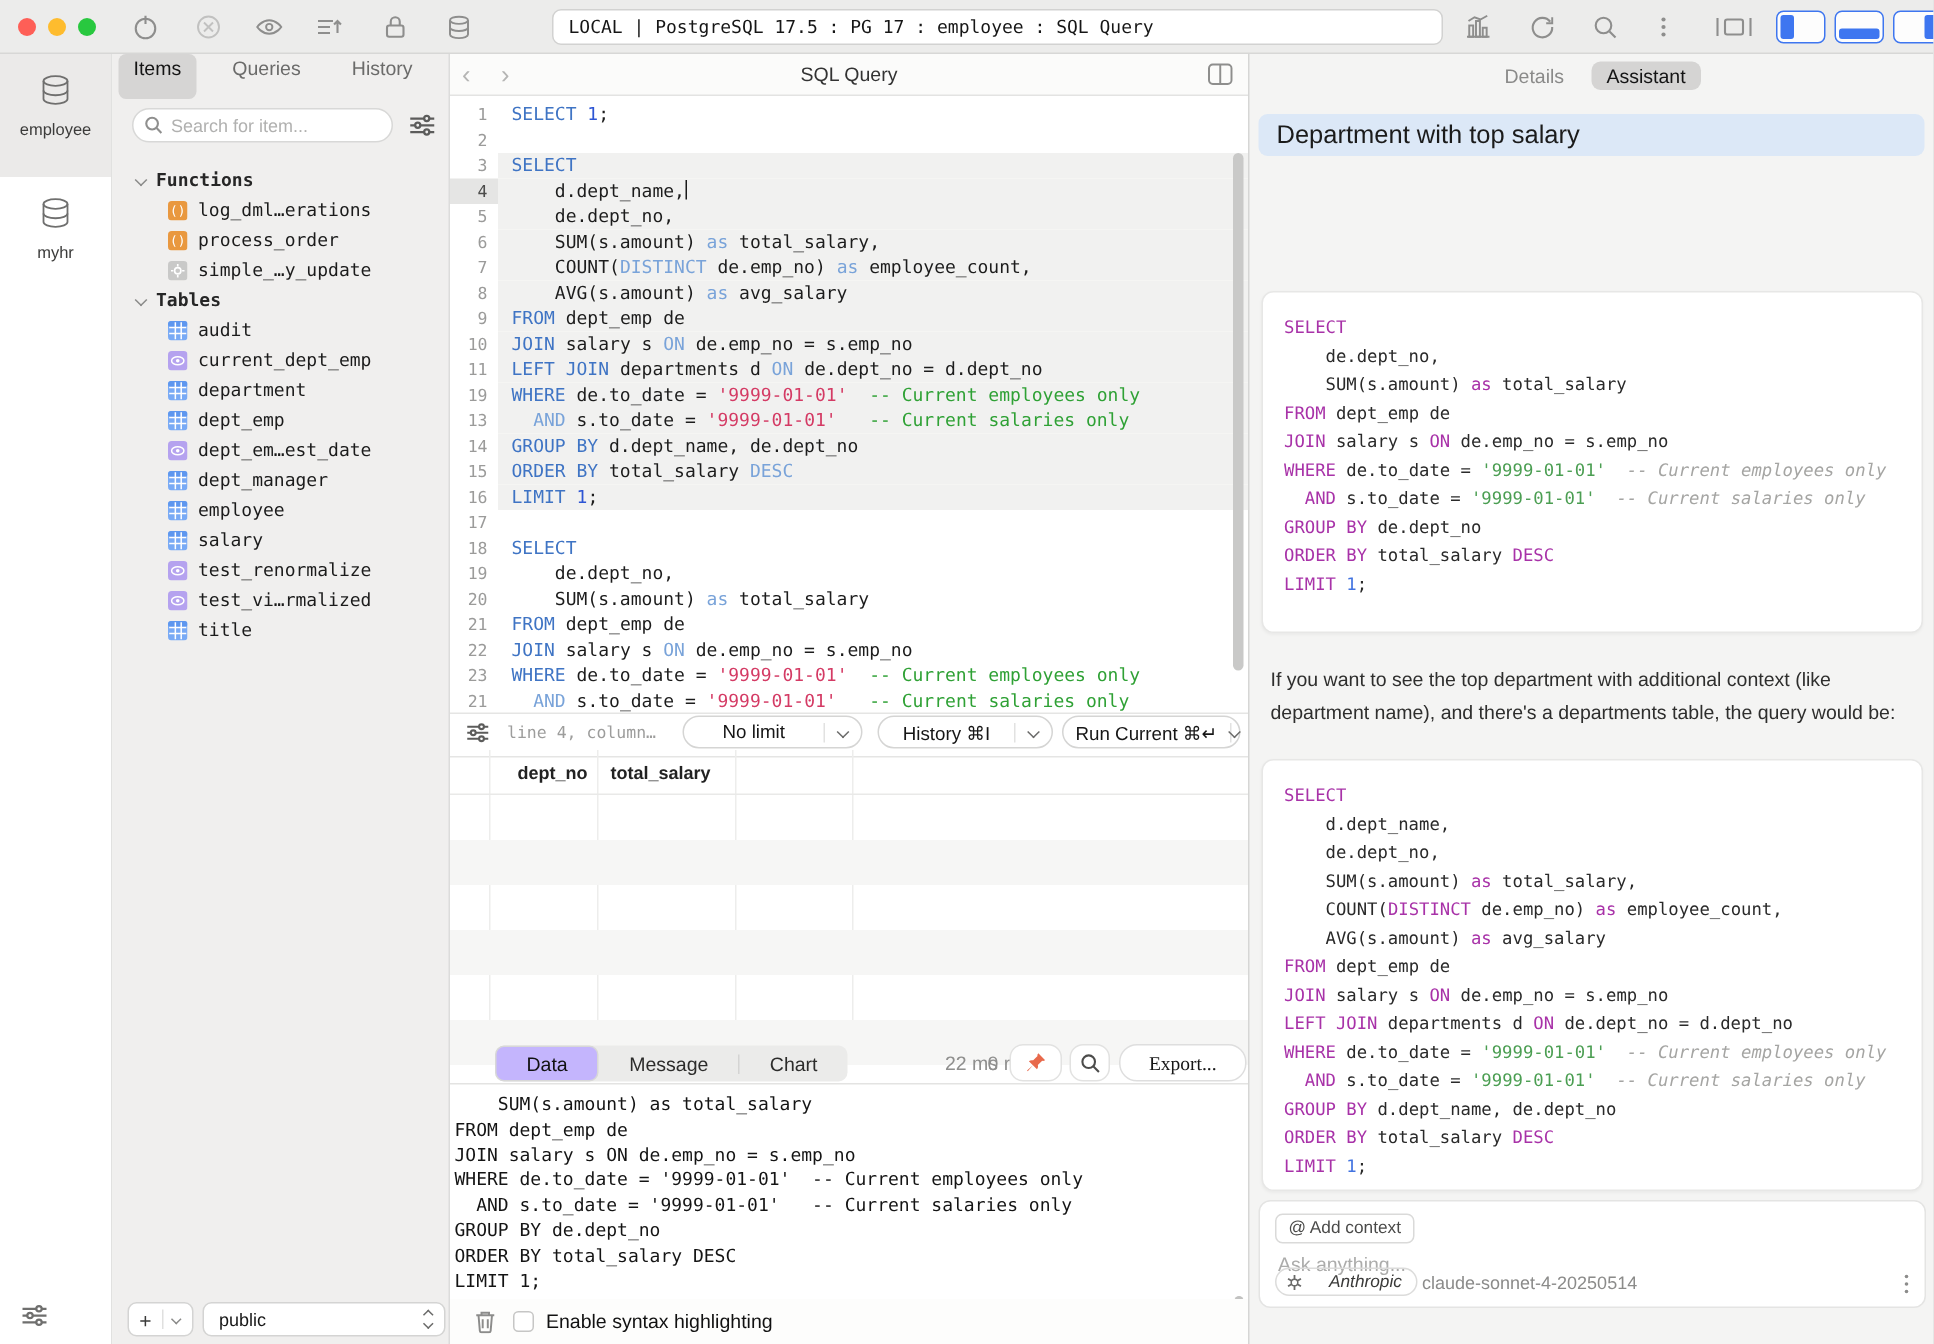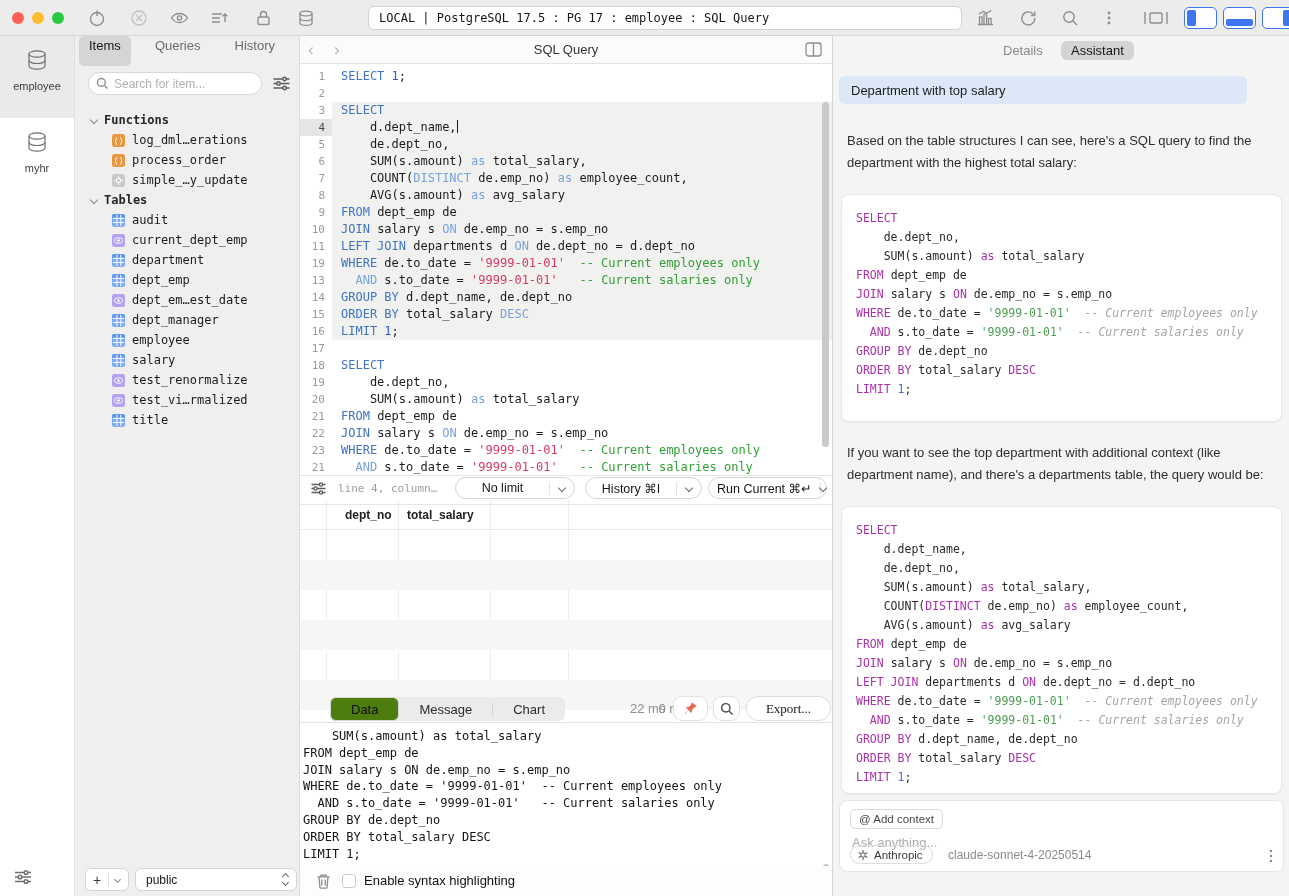--- a/index.html
+++ b/index.html
@@ -122,21 +122,21 @@
   .grid-hdr .h2 { position:absolute; left:107px; top:8px; }
   .gline { position:absolute; top:0; bottom:0; width:1px; background:#ededec; }
   .stripes { position:absolute; left:0; top:30px; right:0; bottom:0; }
   .stripe { height:30px; }
   .stripe.odd { background:#f6f6f5; }
 
   .res-bar { position:absolute; left:0; top:660px; right:0; height:26px; }
   .seg { position:absolute; left:30px; top:1px; height:24px; background:#ebebea; border-radius:6px;
     display:flex; align-items:center; font-size:13px; color:#2c2c2b; }
   .seg-item { padding:0 20px; height:24px; display:flex; align-items:center; position:relative; }
-  .seg-item.active { background:#4d7c0f; border:1px solid #d8d8d7; border-radius:6px; color:#111; }
+  .seg-item.active { background:#c4b5fd; border:1px solid #d8d8d7; border-radius:6px; color:#111; }
   .seg-div { width:1px; height:13px; background:#d4d4d3; }
   .timing { position:absolute; left:330px; top:5px; font-size:13px; color:#8f8f8e; white-space:nowrap; }
   .timing .rows-ct { margin-left:-7px; }
   .pin-btn { position:absolute; left:373px; top:0; width:35px; height:25px; background:#fff;
     border:1px solid #e2e2e1; border-radius:9px; display:flex; align-items:center; justify-content:center; }
   .search-btn { position:absolute; left:413px; top:0; width:27px; height:25px; background:#fff;
     border:1px solid #e2e2e1; border-radius:9px; display:flex; align-items:center; justify-content:center; }
   .export-btn { position:absolute; left:446px; top:0; width:85px; height:25px; background:#fff;
     border:1px solid #dedede; border-radius:12px; font-size:13px; color:#161616;
     display:flex; align-items:center; justify-content:center;font-family:Liberation Serif, serif; }
@@ -153,45 +153,45 @@
     border:1px solid #c6c6c5; border-radius:3.5px; }
   .cbx-label { position:absolute; left:64px; top:7px; font-size:13px; color:#111; }
 
   
   .rpanel { position:absolute; left:832px; top:36px; right:0; bottom:0; background:#f4f4f3;
     border-left:1px solid #d6d6d5; }
   .rp-tabs { position:absolute; left:0; top:0; right:0; height:32px; }
   .rp-tab { position:absolute; top:5px; font-size:13px; color:#8a8a89; padding:2px 10px; border-radius:6px; }
   .rp-tab.details { left:160px; }
   .rp-tab.assistant { left:228px; background:#d5d4d3; color:#141414; }
-  .banner { position:absolute; left:6px; top:40px; width:408px; height:28px; background:#dce8f7;
+  .banner { position:absolute; left:6px; top:40px; width:444px; height:28px; background:#dce8f7;
     border-radius:6px; display:flex; align-items:center; padding-left:12px;
-    font-size:13px; color:#1b1b1b; }
+    font-size:17px; color:#1b1b1b; }
   .rp-para { position:absolute; left:14px; width:430px; font-size:13px; line-height:22px; color:#2e2e2d; }
   .p1 { top:94px; }
   .p2 { top:406px; }
   .code-card { position:absolute; left:8px; width:441px; background:#fff; border:1px solid #e7e7e6;
     border-radius:8px; box-shadow:0 1px 2px rgba(0,0,0,.04);
     font:11.5px "DejaVu Sans Mono", monospace; color:#2a2a2a; padding:14px; white-space:pre; overflow:hidden; }
   .cc1 { top:158px; height:228px; }
   .cc2 { top:470px; height:288px; }
   .code-card .code-line { height:19px; line-height:19px; }
   .theme-assist .tk-k, .theme-assist .tk-s { color:#a832a8; }
   .theme-assist .tk-t { color:#4b9e52; }
   .theme-assist .tk-c { color:#a5a5a3; font-style:italic; }
   .theme-assist .tk-n { color:#4273e0; }
   .chat-card { position:absolute; left:6px; top:764px; width:445px; height:72px; background:#fff;
     border:1px solid #e4e4e3; border-radius:8px; }
   .ctx-chip { position:absolute; left:10px; top:8px; height:20px; border:1px solid #dadad9;
     border-radius:5px; display:flex; align-items:center; padding:0 8px;
     font-size:11.5px; color:#4a4a49; }
   .ask-ph { position:absolute; left:12px; top:34px; font-size:13px; color:#acacab; }
   .prov-pill { position:absolute; left:10px; bottom:7px; height:19px; border:1px solid #dcdcdb;
-    border-radius:10px; display:flex; align-items:center; gap:5px; padding:0 9px 0 6px;
-    font-size:11.5px; color:#3a3a39; }
+    border-radius:10px; display:flex; align-items:center; gap:17px; padding:0 9px 0 6px;
+    font-size:11.5px; color:#3a3a39;font-style:italic; }
   .model-name { position:absolute; left:108px; bottom:9px; font-size:12px; color:#8b8b8a; }
   .kebab-sm { position:absolute; right:10px; bottom:8px; }
 </style>
 </head>
 <body>
 
 <div id="app">
 
   <div class="toolbar">
     <div class="tl red"></div>
@@ -724,21 +724,20 @@
       <span class="cbx-label">Enable syntax highlighting</span>
     </div>
   </div>
 
   <div class="rpanel">
     <div class="rp-tabs">
       <span class="rp-tab details">Details</span>
       <span class="rp-tab assistant">Assistant</span>
     </div>
     <div class="banner">Department with top salary</div>
-    <div class="rp-para p1">Based on the table structures I can see, here's a SQL query to find the department with the highest total salary:</div>
     <div class="code-card cc1 theme-assist" id="code1"><div class="code-line"><span class="tk-k">SELECT</span></div><div class="code-line"><span>    de.dept_no,</span></div><div class="code-line"><span>    SUM(s.amount) </span><span class="tk-k">as</span><span> total_salary</span></div><div class="code-line"><span class="tk-k">FROM</span><span> dept_emp de</span></div><div class="code-line"><span class="tk-k">JOIN</span><span> salary s </span><span class="tk-k">ON</span><span> de.emp_no = s.emp_no</span></div><div class="code-line"><span class="tk-k">WHERE</span><span> de.to_date = </span><span class="tk-t">'9999-01-01'</span><span>  </span><span class="tk-c">-- Current employees only</span></div><div class="code-line"><span>  </span><span class="tk-k">AND</span><span> s.to_date = </span><span class="tk-t">'9999-01-01'</span><span>  </span><span class="tk-c">-- Current salaries only</span></div><div class="code-line"><span class="tk-k">GROUP BY</span><span> de.dept_no</span></div><div class="code-line"><span class="tk-k">ORDER BY</span><span> total_salary </span><span class="tk-k">DESC</span></div><div class="code-line"><span class="tk-k">LIMIT </span><span class="tk-n">1</span><span>;</span></div></div>
     <div class="rp-para p2">If you want to see the top department with additional context (like department name), and there's a departments table, the query would be:</div>
     <div class="code-card cc2 theme-assist" id="code2"><div class="code-line"><span class="tk-k">SELECT</span></div><div class="code-line"><span>    d.dept_name,</span></div><div class="code-line"><span>    de.dept_no,</span></div><div class="code-line"><span>    SUM(s.amount) </span><span class="tk-k">as</span><span> total_salary,</span></div><div class="code-line"><span>    COUNT(</span><span class="tk-k">DISTINCT</span><span> de.emp_no) </span><span class="tk-k">as</span><span> employee_count,</span></div><div class="code-line"><span>    AVG(s.amount) </span><span class="tk-k">as</span><span> avg_salary</span></div><div class="code-line"><span class="tk-k">FROM</span><span> dept_emp de</span></div><div class="code-line"><span class="tk-k">JOIN</span><span> salary s </span><span class="tk-k">ON</span><span> de.emp_no = s.emp_no</span></div><div class="code-line"><span class="tk-k">LEFT JOIN</span><span> departments d </span><span class="tk-k">ON</span><span> de.dept_no = d.dept_no</span></div><div class="code-line"><span class="tk-k">WHERE</span><span> de.to_date = </span><span class="tk-t">'9999-01-01'</span><span>  </span><span class="tk-c">-- Current employees only</span></div><div class="code-line"><span>  </span><span class="tk-k">AND</span><span> s.to_date = </span><span class="tk-t">'9999-01-01'</span><span>  </span><span class="tk-c">-- Current salaries only</span></div><div class="code-line"><span class="tk-k">GROUP BY</span><span> d.dept_name, de.dept_no</span></div><div class="code-line"><span class="tk-k">ORDER BY</span><span> total_salary </span><span class="tk-k">DESC</span></div><div class="code-line"><span class="tk-k">LIMIT </span><span class="tk-n">1</span><span>;</span></div></div>
 
     <div class="chat-card">
       <span class="ctx-chip">@ Add context</span>
       <span class="ask-ph">Ask anything...</span>
       <span class="prov-pill">
         <svg width="12" height="12" viewBox="0 0 12 12" stroke="#6a6a69" stroke-width="1.2">
             <line x1="6" y1="1" x2="6" y2="11"></line>

